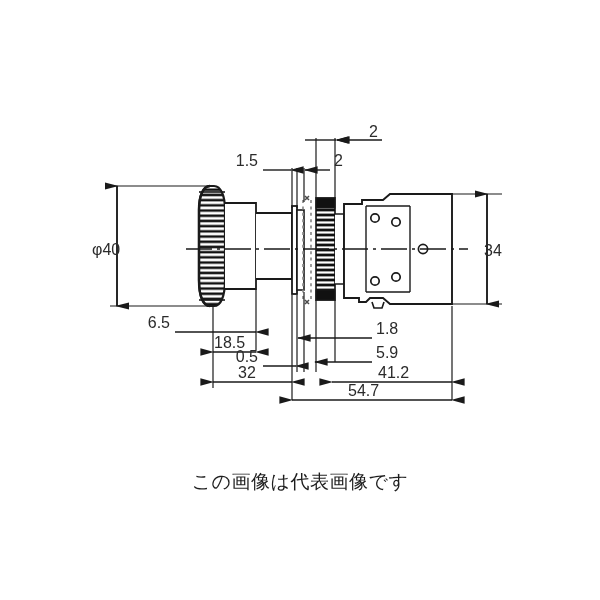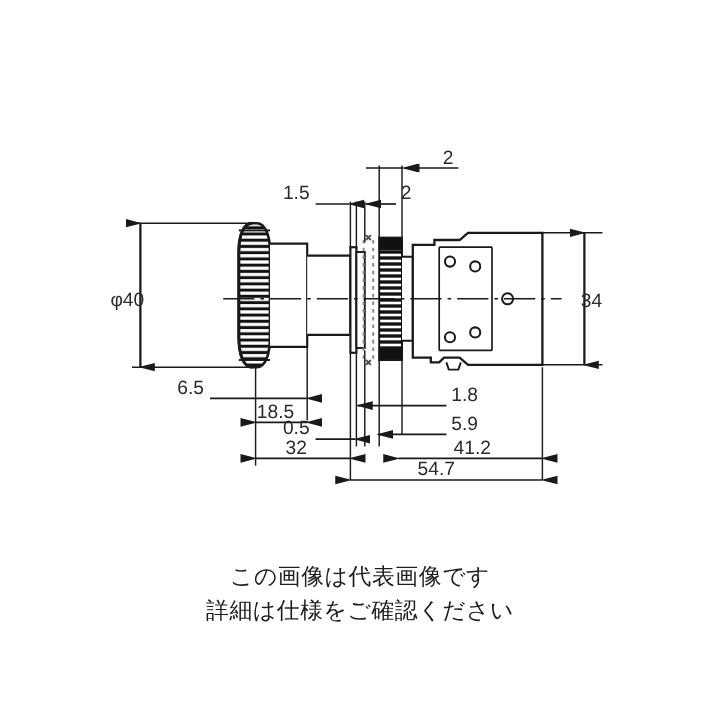--- a/index.html
+++ b/index.html
@@ -262,16 +262,15 @@
       <text x="376" y="358">5.9</text>
       <text x="238" y="378">32</text>
       <text x="378" y="378">41.2</text>
       <text x="348" y="396">54.7</text>
     </g>
 
   </svg>
 
   <div class="caption-block">
     <span class="caption-line">この画像は代表画像です</span>
-    <span class="caption-line">詳細は仕様をご確認ください</span>
   </div>
 
 </div>
 
 </body></html>

